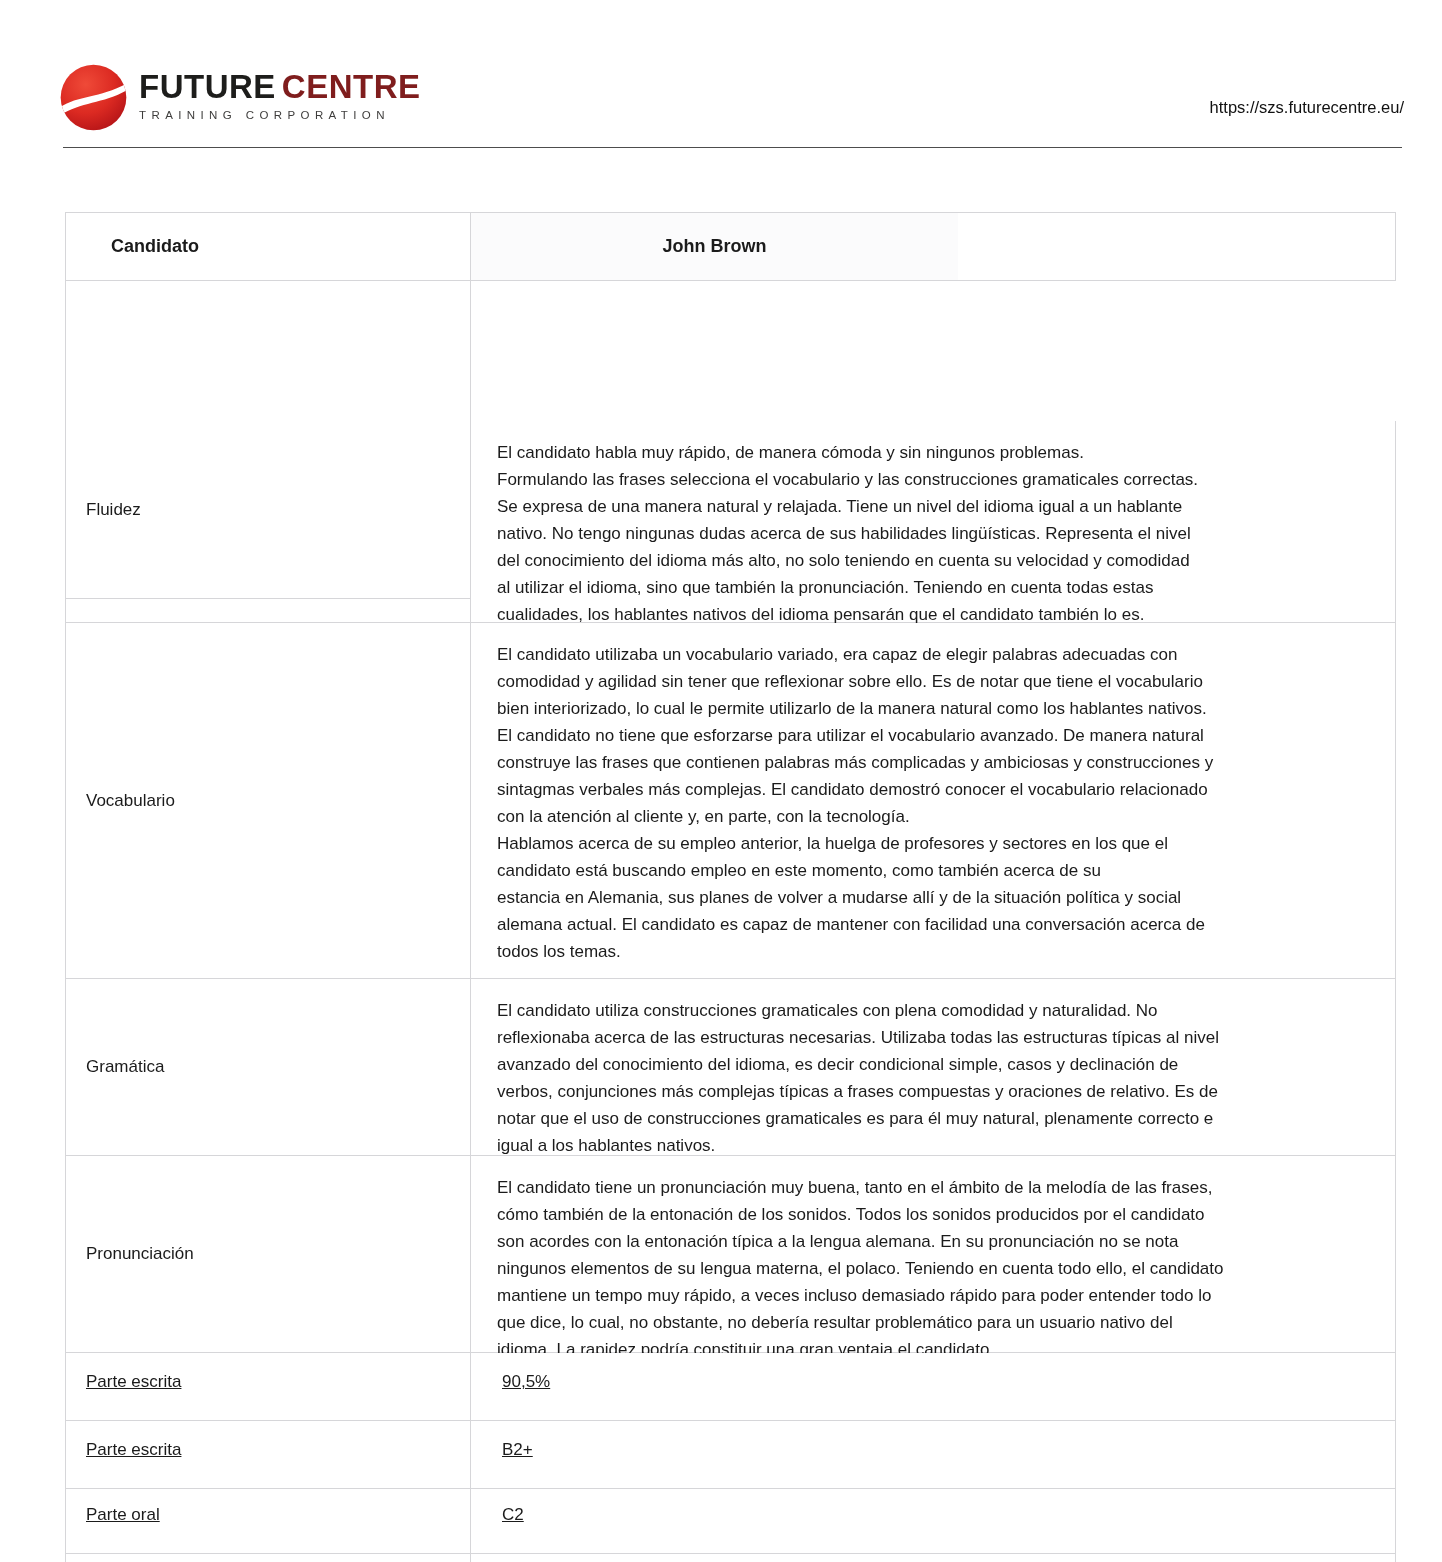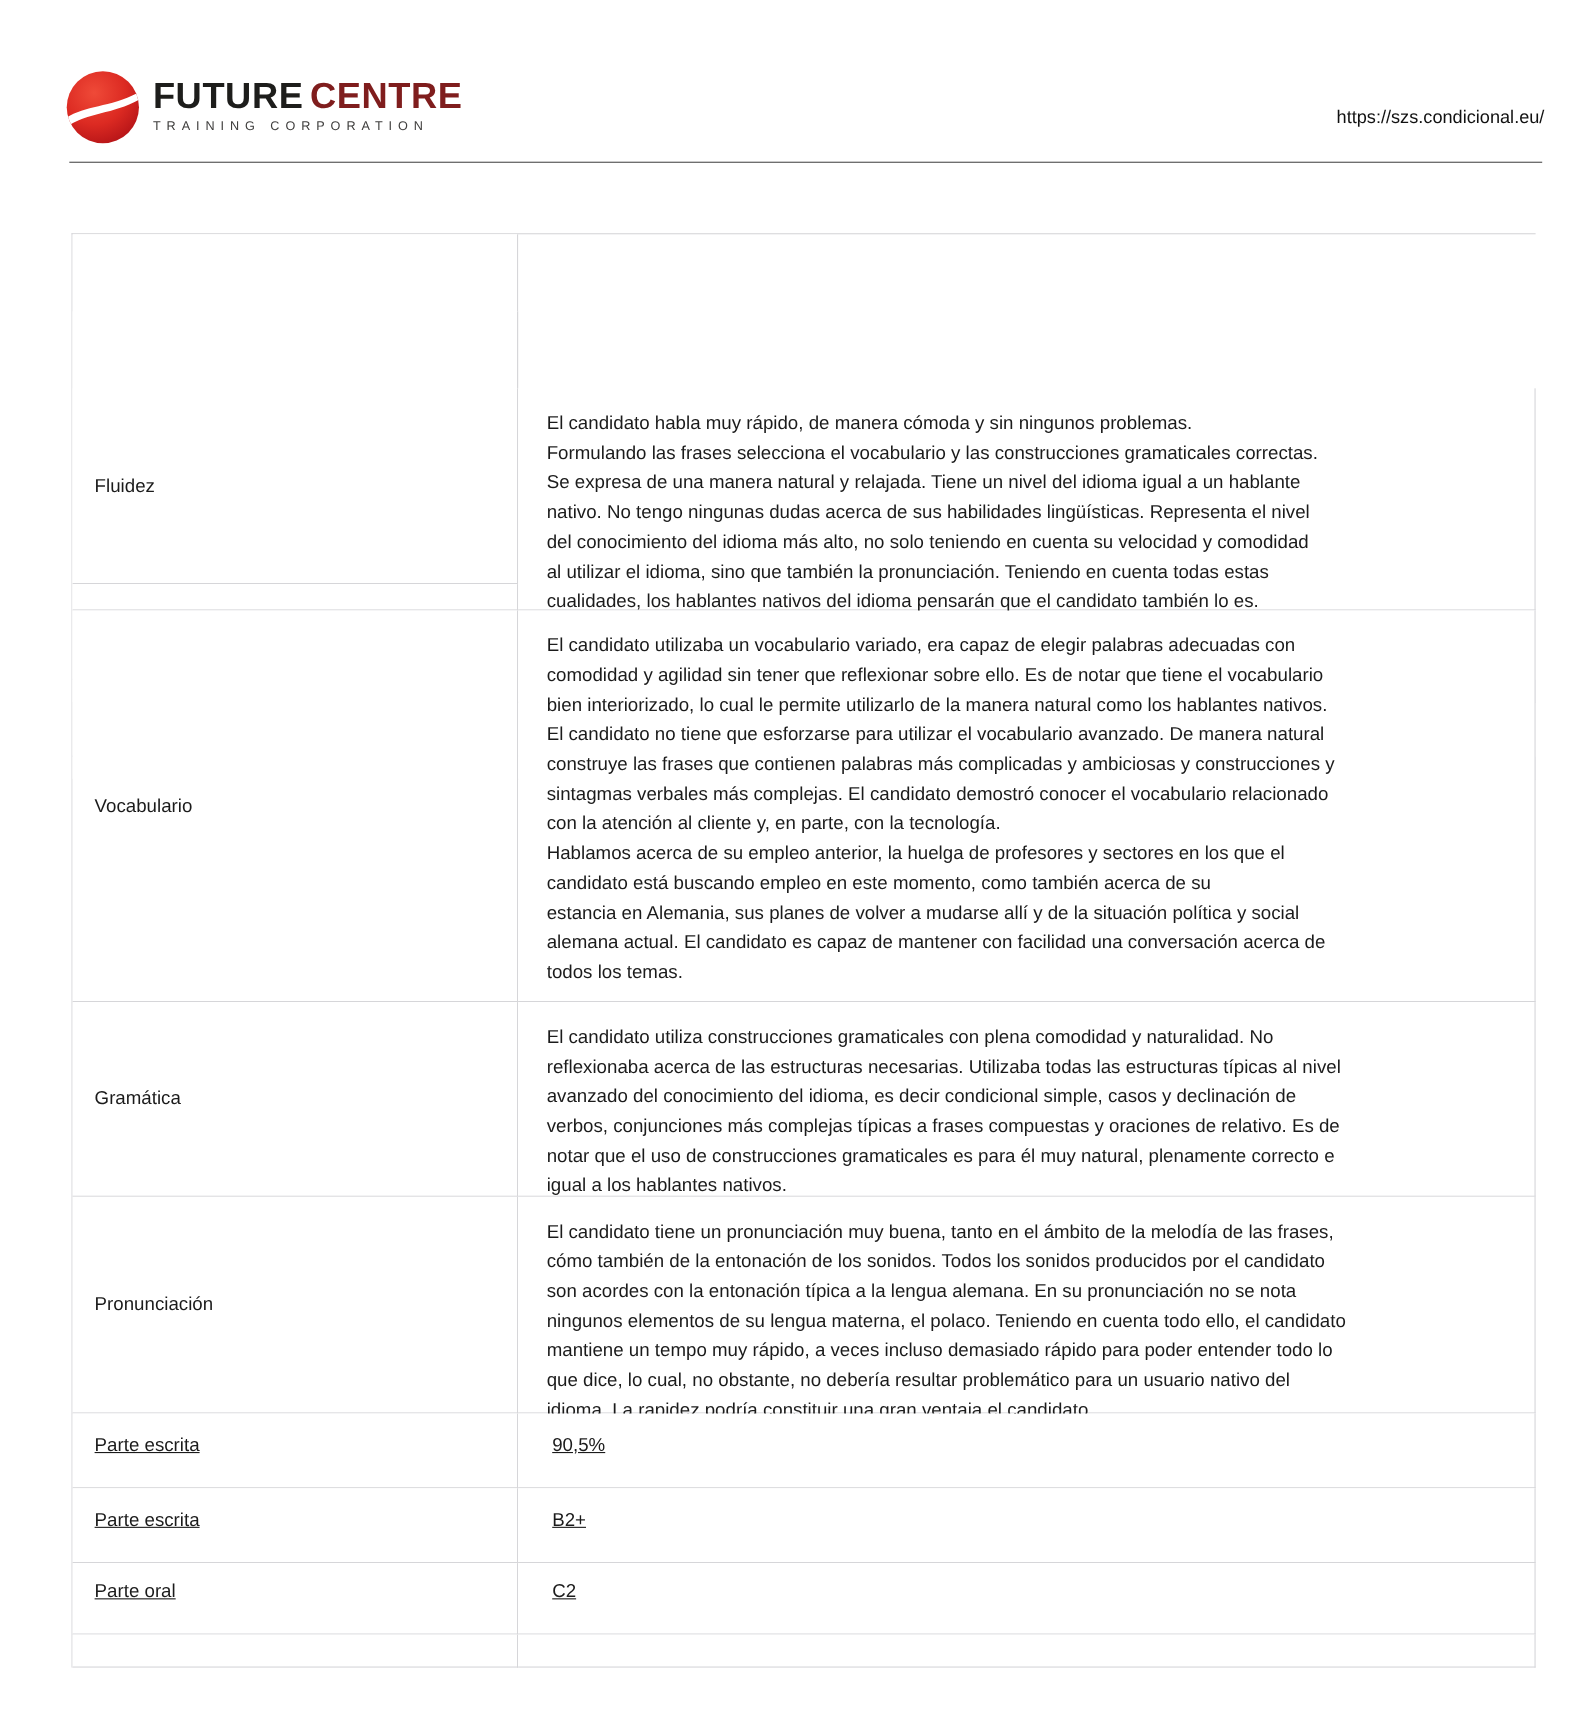--- a/index.html
+++ b/index.html
@@ -77,25 +77,31 @@
       <path clip-path="url(#ballClip)" d="M -2 66 C 26 46 58 52 102 28 L 102 38 C 64 60 30 56 -2 78 Z" fill="#ffffff"></path>
     </svg>
     <div class="logo-text">
       <div class="brand">
         <span class="b1">FUTURE</span><span class="b2">CENTRE</span>
       </div>
       <div class="tagline">TRAINING CORPORATION</div>
     </div>
   </div>
 
-  <a class="site-url" href="#">https://szs.condicional.eu/</a>
+  <a class="site-url" href="#">https://szs.futurecentre.eu/</a>
   <div class="header-rule"></div>
 
   <div class="doc-table">
 
+    <div class="tr h-header">
+      <div class="td label header-label">Candidato</div>
+      <div class="td value header-value">
+        <div class="name-band">John Brown</div>
+      </div>
+    </div>
 
     <div class="tr h70">
       <div class="td label">Idioma</div>
       <div class="td value">DE</div>
     </div>
 
     <div class="tr h70">
       <div class="td label">John general</div>
       <div class="td value">C1+</div>
     </div>

